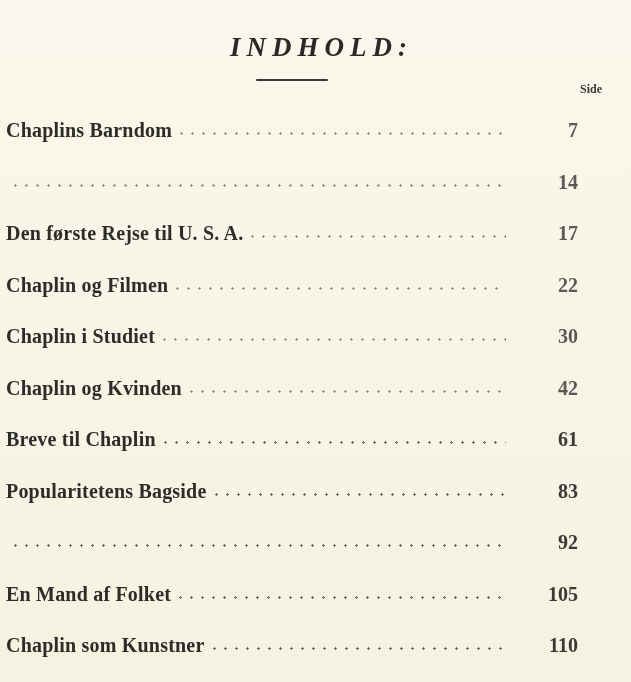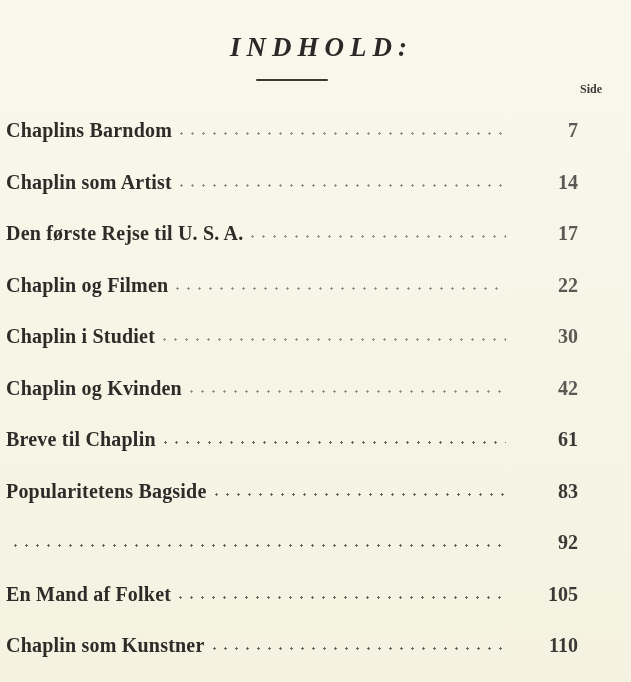--- a/index.html
+++ b/index.html
@@ -121,21 +121,20 @@
 
     <div class="toc-row faded">
       <span class="toc-title">Chaplins Barndom</span>
       <span class="toc-leader-wrap">
           <span class="dots"></span>
         </span>
       <span class="toc-page">7</span>
     </div>
 
     <div class="toc-row faded">
-      <span class="toc-title">Chaplin som Artist</span>
       <span class="toc-leader-wrap">
           <span class="dots"></span>
         </span>
       <span class="toc-page">14</span>
     </div>
 
     <div class="toc-row faded">
       <span class="toc-title">Den første Rejse til U. S. A.</span>
       <span class="toc-leader-wrap">
           <span class="dots"></span>

